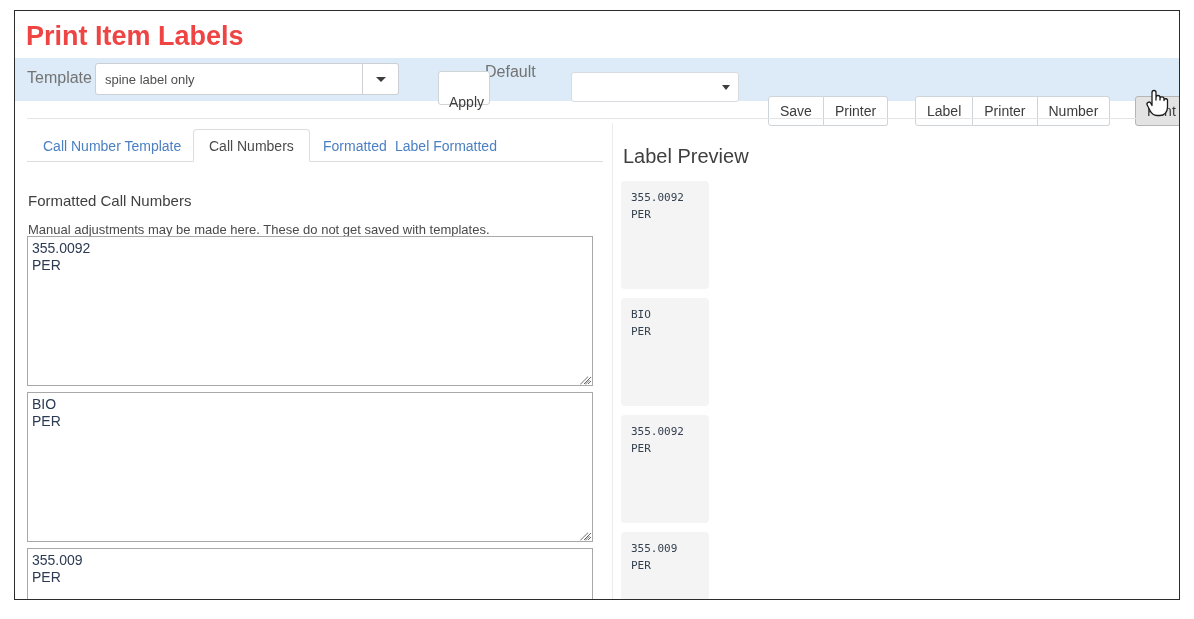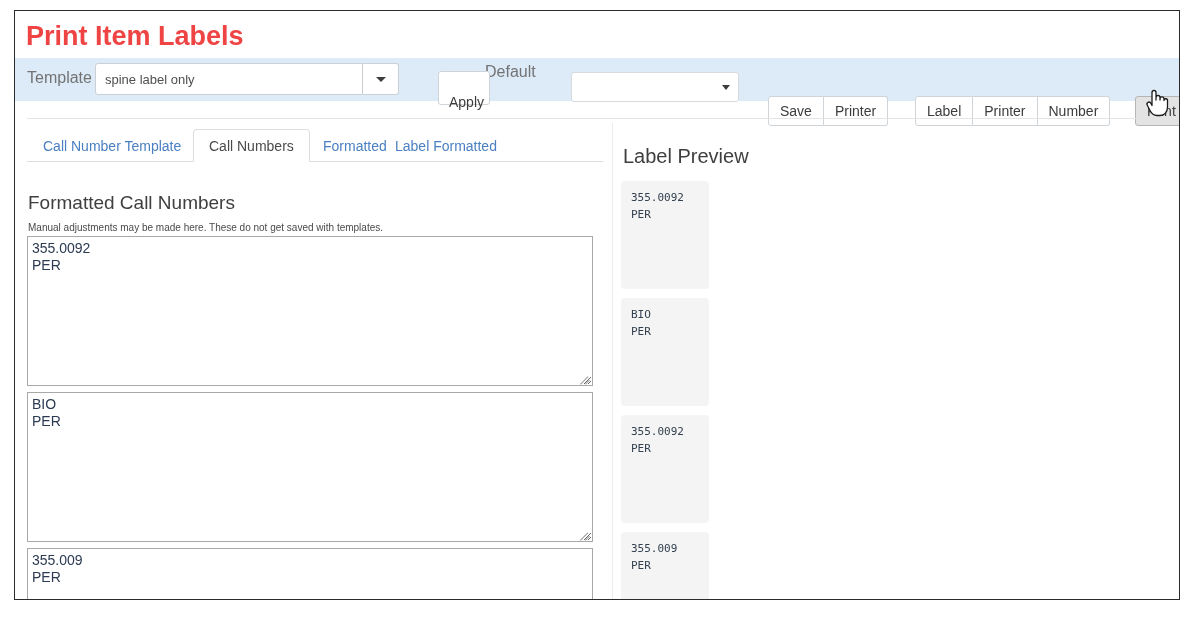--- a/index.html
+++ b/index.html
@@ -205,29 +205,29 @@
     background: #ffffff;
     border-color: #dddddd;
     border-bottom-color: #ffffff;
     z-index: 3;
   }
 
   
   #section-heading {
     position: absolute;
     left: 13px; top: 181px;
-    font-size: 19px;
+    font-size: 15px;
     color: #3f3f3f;
     white-space: nowrap;
     text-align: right;
   }
   #section-note {
     position: absolute;
     left: 13px; top: 211px;
-    font-size: 10px;
+    font-size: 13px;
     color: #4a4a4a;
     white-space: nowrap;
     text-align: center;
   }
 
   .callnum-textarea {
     position: absolute;
     left: 12px;
     width: 566px;
     border: 1px solid #a8a8a8;

